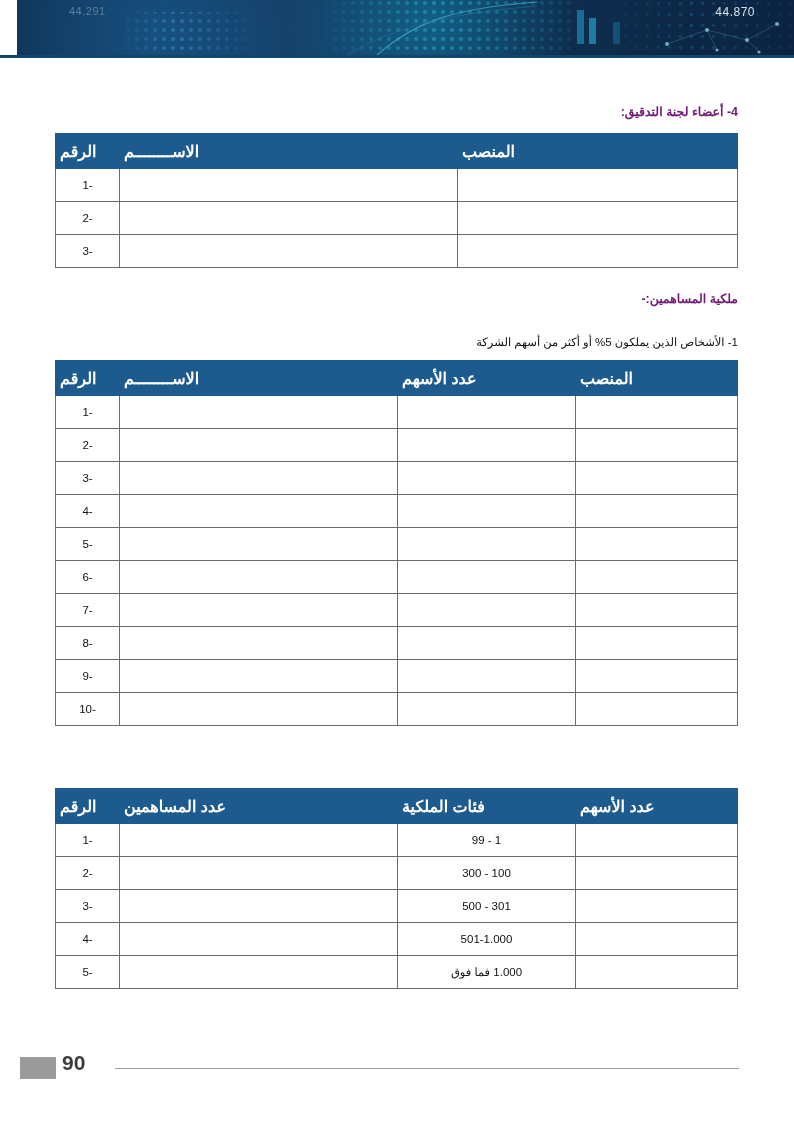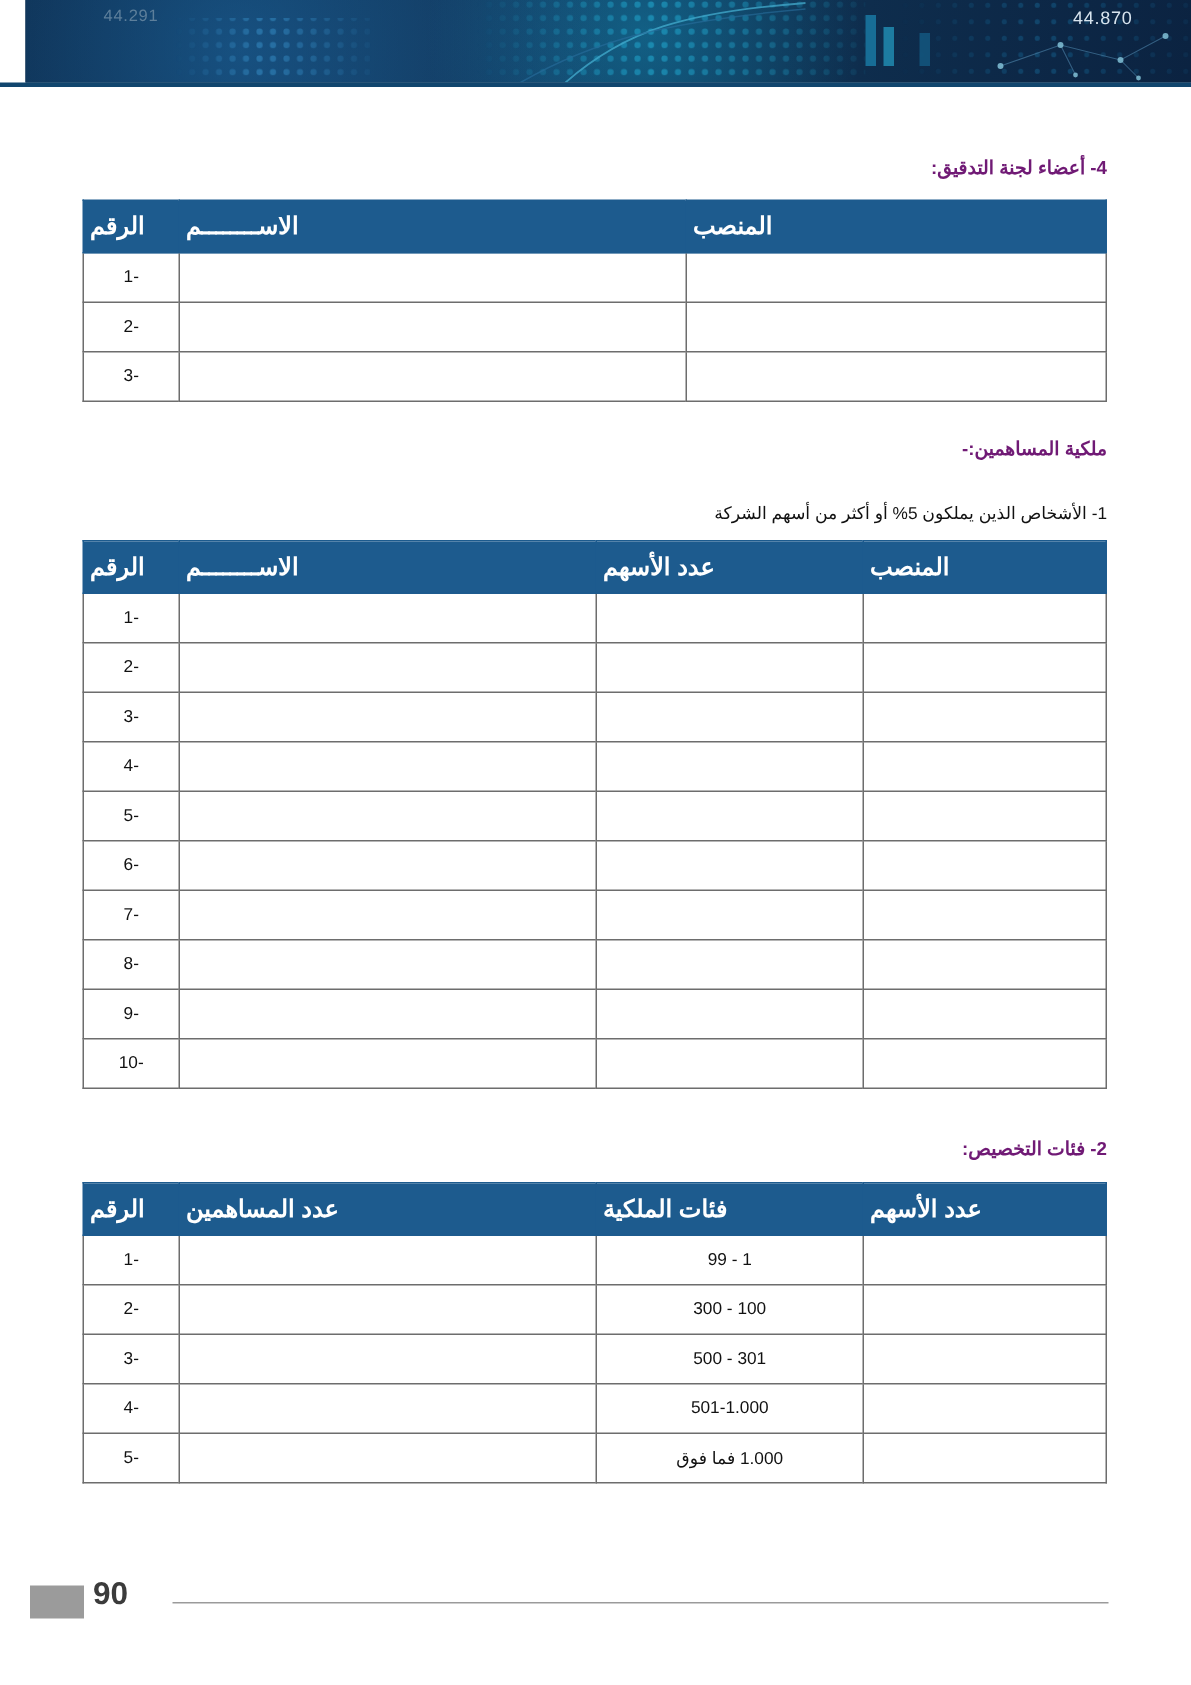--- a/index.html
+++ b/index.html
@@ -334,23 +334,20 @@
         <tr>
           <td></td>
           <td></td>
           <td></td>
           <td class="num">10-</td>
         </tr>
       </tbody>
     </table>
   </div>
 
-  <div class="content" style="top:700px;">
-    <div class="sec-title">2- فئات التخصيص:</div>
-  </div>
 
   <div class="content" style="top:730px;">
     <table class="doc-table t-cat">
       <colgroup>
           <col class="c-sh">
           <col class="c-class">
           <col class="c-holders">
           <col class="c-num">
         </colgroup>
       <thead>

